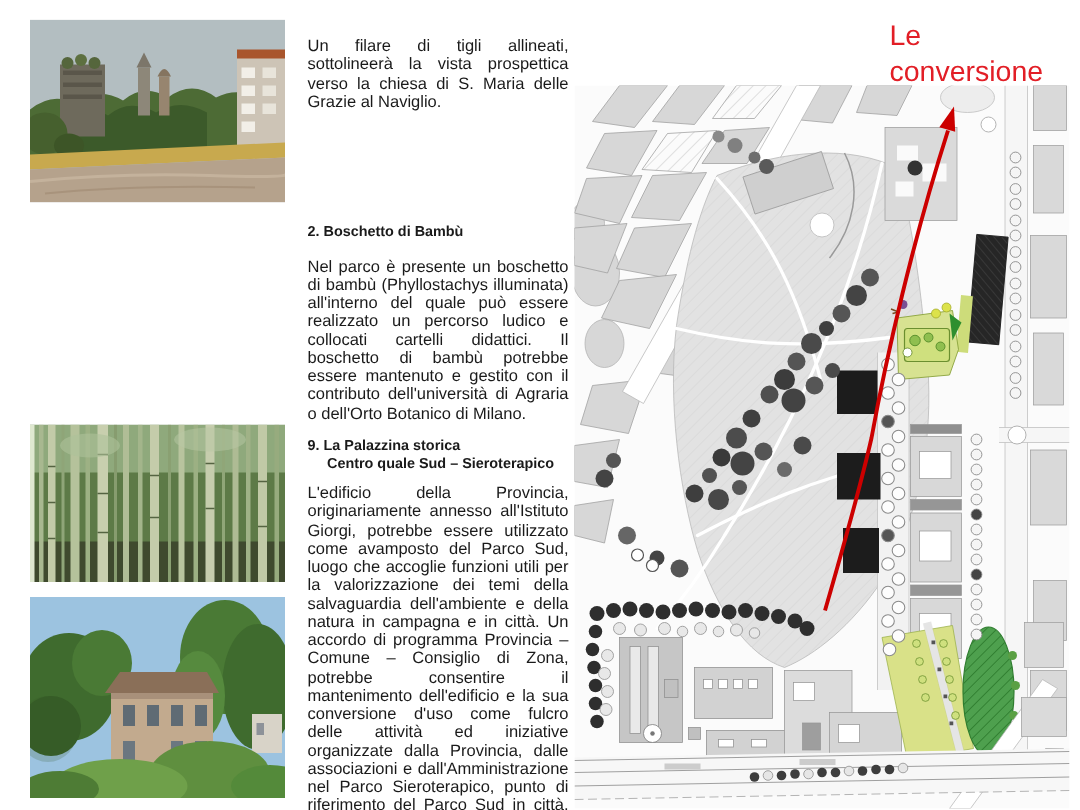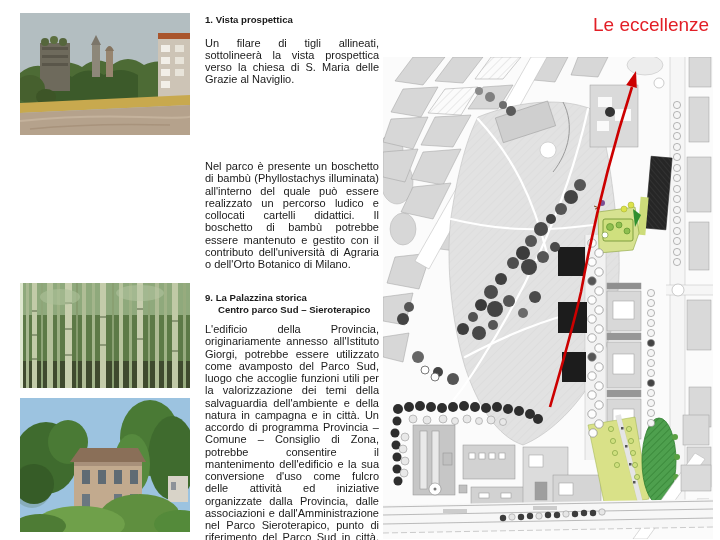--- a/index.html
+++ b/index.html
@@ -137,37 +137,37 @@
     <rect x="110" y="96" width="8" height="14" fill="#6b7780"></rect>
 
     <ellipse cx="120" cy="118" rx="40" ry="22" fill="#5f8f3f"></ellipse>
     <ellipse cx="60" cy="126" rx="45" ry="18" fill="#6fa04a"></ellipse>
     <ellipse cx="160" cy="126" rx="26" ry="14" fill="#548a3a"></ellipse>
     <ellipse cx="20" cy="128" rx="26" ry="12" fill="#4e7c35"></ellipse>
   </svg>
 </div>
 
 <div class="abs textcol" style="top:14px;">
-  <div class="sec-heading">1. Vista prospettica</div>
   <p class="sec-body" style="margin-top:11px;">Un filare di tigli allineati, sottolineerà la vista prospettica verso la chiesa di S. Maria delle Grazie al Naviglio.</p>
 </div>
 
 <div class="abs textcol" style="top:149px;">
+  <div class="sec-heading">2. Boschetto di Bambù</div>
   <p class="sec-body" style="margin-top:11px;">Nel parco è presente un boschetto di bambù (Phyllostachys illuminata) all'interno del quale può essere realizzato un percorso ludico e collocati cartelli didattici. Il boschetto di bambù potrebbe essere mantenuto e gestito con il contributo dell'università di Agraria o dell'Orto Botanico di Milano.</p>
 </div>
 
 <div class="abs textcol" style="top:292px;">
   <div class="sec-heading">
     <span>9. La Palazzina storica</span>
-    <span class="indent">Centro parco Sud – Sieroterapico</span>
+    <span class="indent">Centro quale Sud – Sieroterapico</span>
   </div>
   <p class="sec-body" style="margin-top:8px;">L'edificio della Provincia, originariamente annesso all'Istituto Giorgi, potrebbe essere utilizzato come avamposto del Parco Sud, luogo che accoglie funzioni utili per la valorizzazione dei temi della salvaguardia dell'ambiente e della natura in campagna e in città. Un accordo di programma Provincia – Comune – Consiglio di Zona, potrebbe consentire il mantenimento dell'edificio e la sua conversione d'uso come fulcro delle attività ed iniziative organizzate dalla Provincia, dalle associazioni e dall'Amministrazione nel Parco Sieroterapico, punto di riferimento del Parco Sud in città. Un intervento a scomputo oneri o la sponsorizzazione di un'azienda privata illuminata, potrebbe occuparsi del recupero edilizio del fabbricato.</p>
 </div>
 
-<div class="abs slide-title" style="color:#e21e26;">Le eccellenze</div>
+<div class="abs slide-title" style="color:#e21e26;">Le conversione</div>
 
 <div class="abs map">
 <svg width="330" height="482" viewBox="0 0 330 482">
   <defs>
     <pattern id="hatchL" width="6" height="6" patternUnits="userSpaceOnUse" patternTransform="rotate(45)">
       <line x1="0" y1="0" x2="0" y2="6" stroke="#c6c6c6" stroke-width="0.7"></line>
     </pattern>
     <pattern id="hatchD" width="4" height="4" patternUnits="userSpaceOnUse" patternTransform="rotate(-45)">
       <rect width="4" height="4" fill="#262626"></rect>
       <line x1="0" y1="0" x2="0" y2="4" stroke="#3e3e3e" stroke-width="1"></line>

